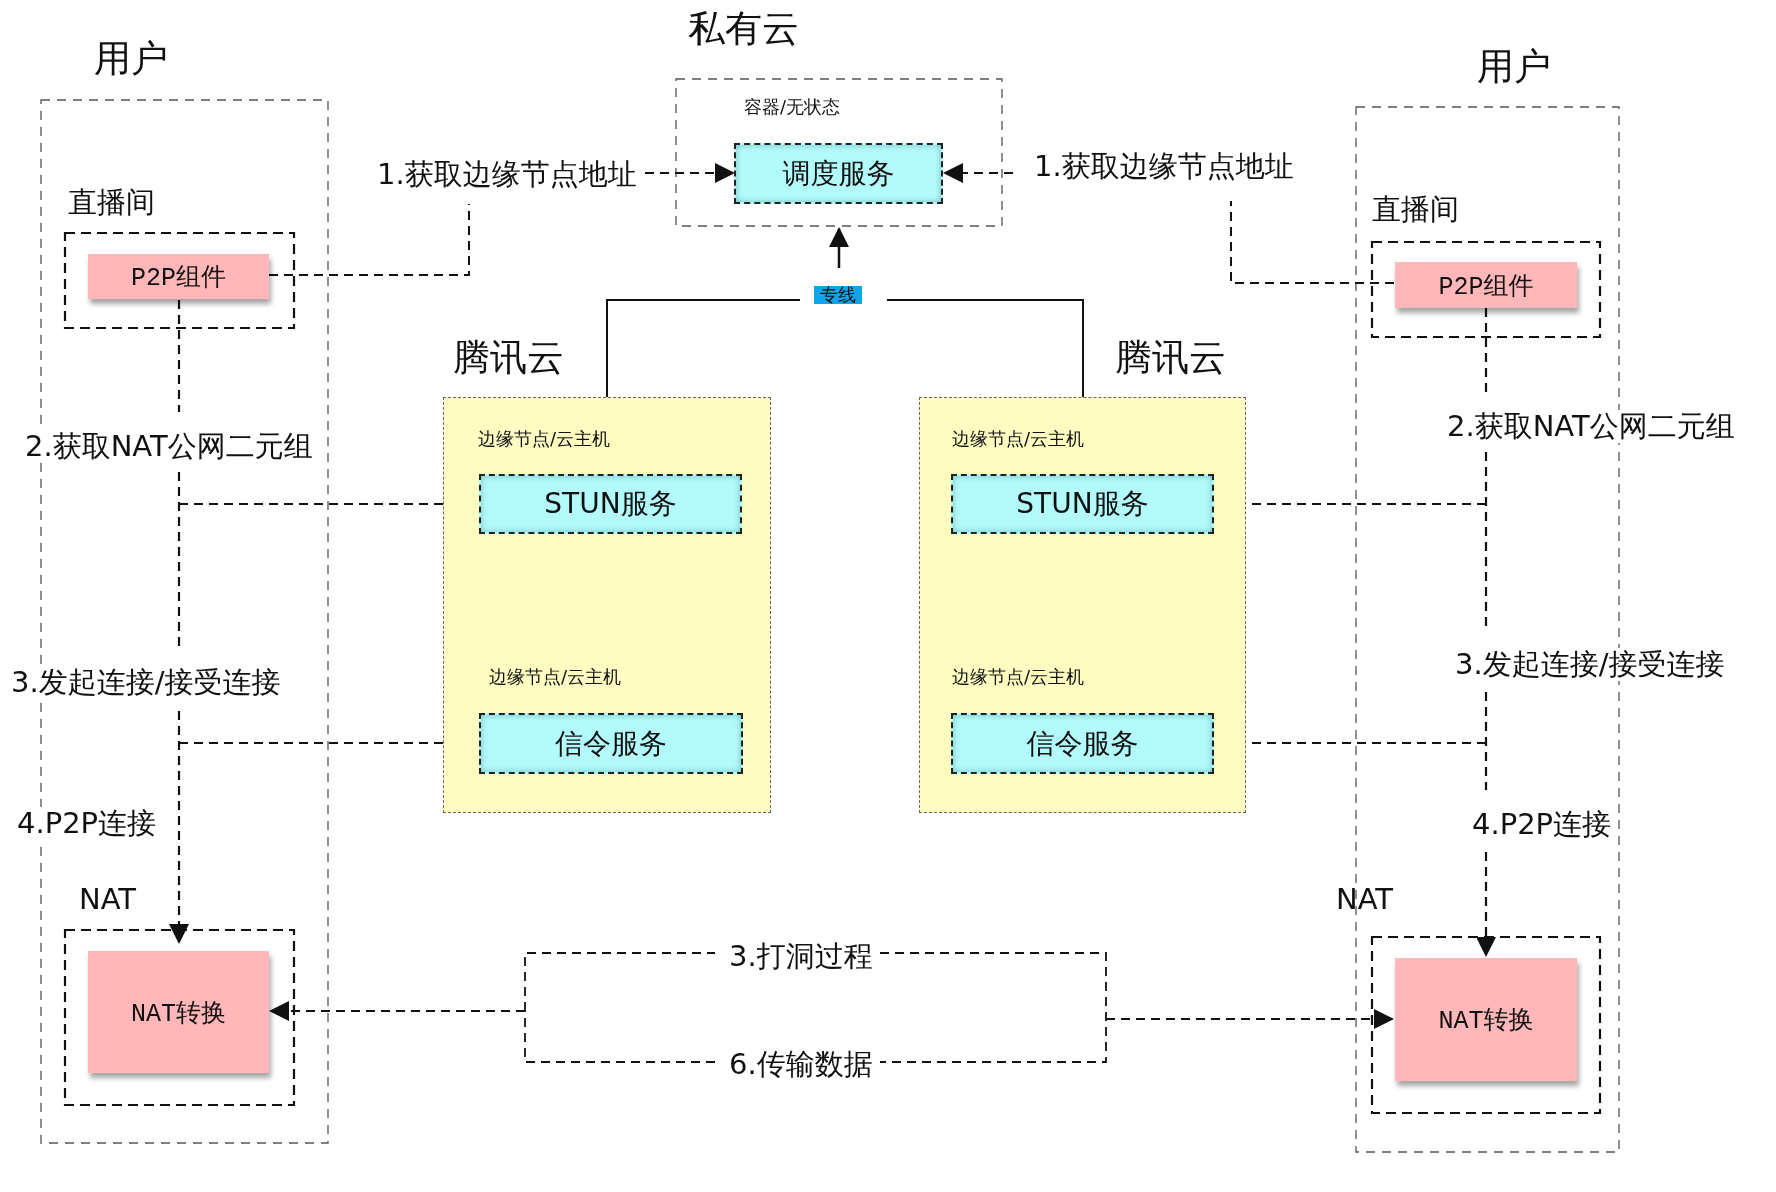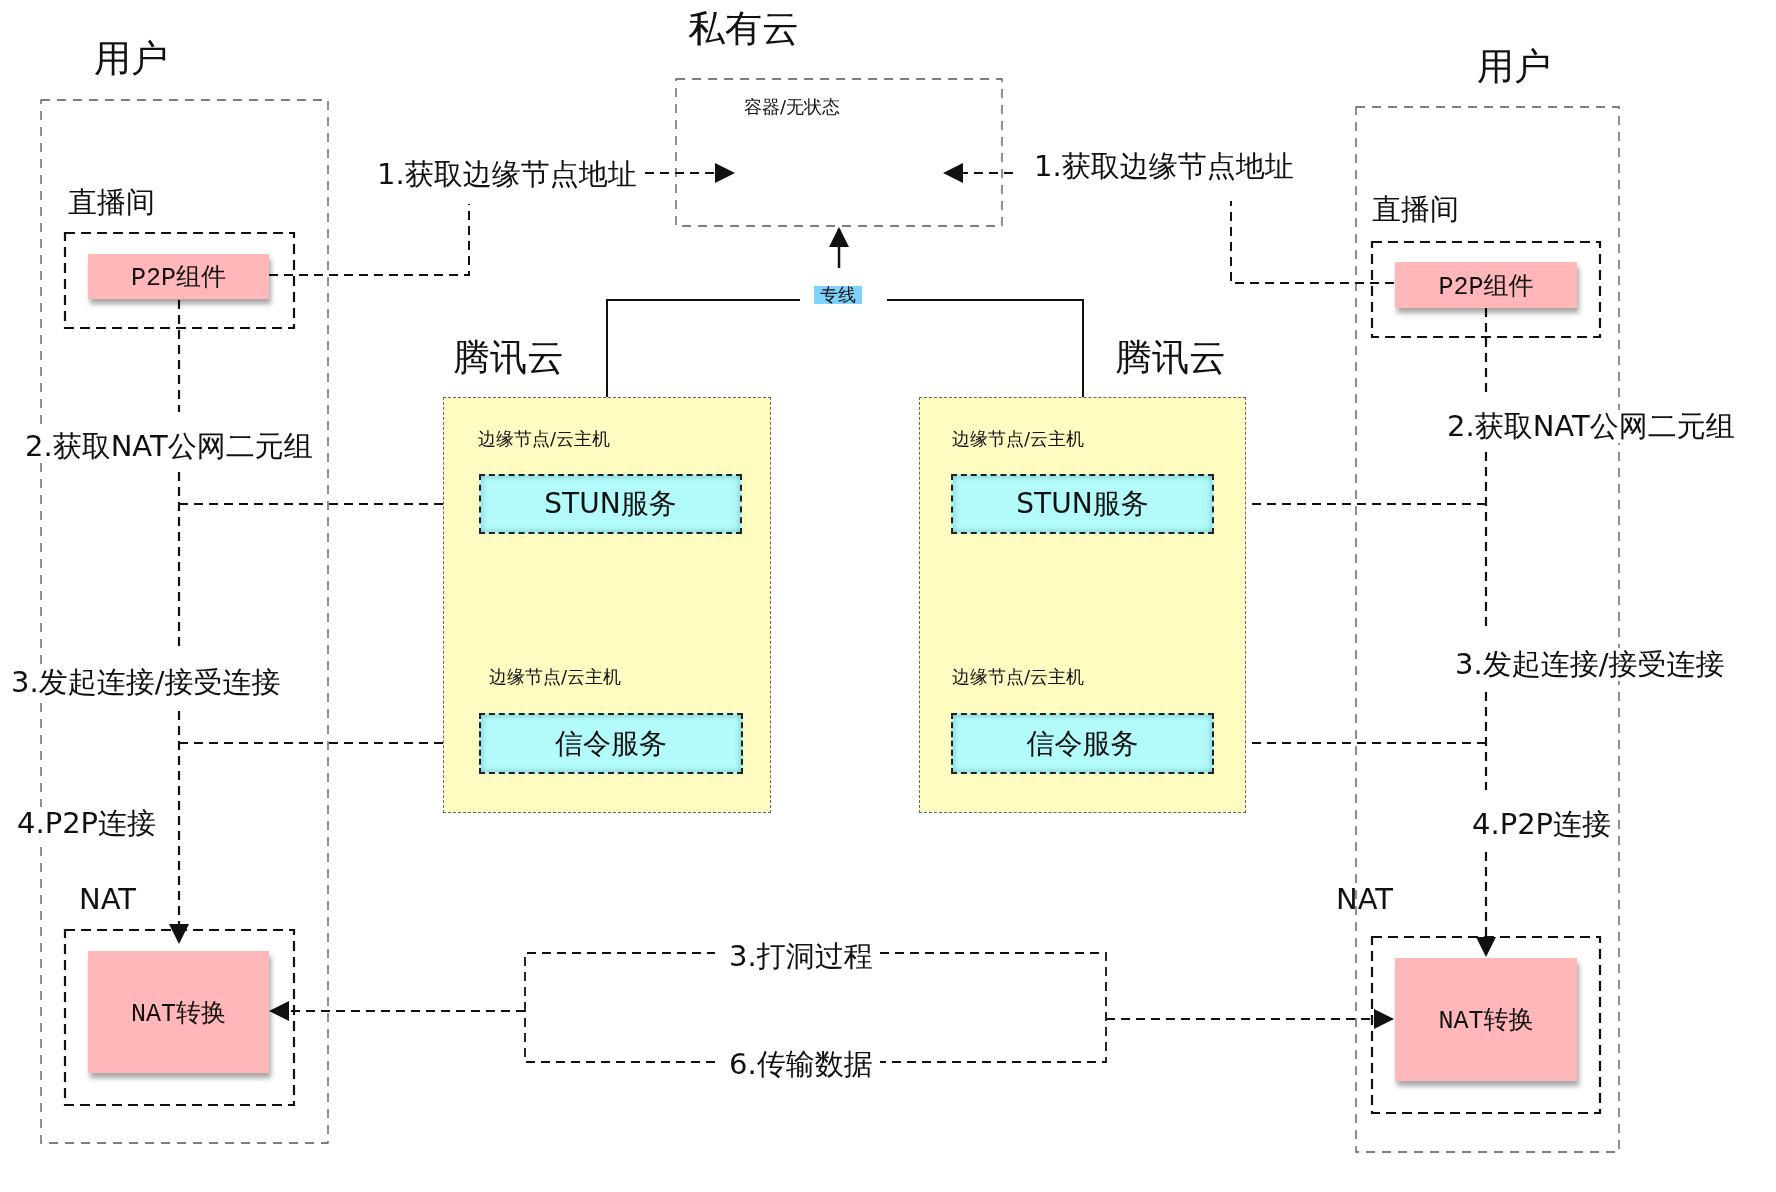--- a/index.html
+++ b/index.html
@@ -72,21 +72,24 @@
     <line x1="1106" y1="1019" x2="1392" y2="1019" stroke="#111" stroke-width="2" stroke-dasharray="9,6" marker-end="url(#arrBig)"></line>
   </svg>
 
   <div class="txt title" style="left:94px; top:40px;">用户</div>
   <div class="txt title" style="left:1477px; top:48px;">用户</div>
   <div class="txt title" style="left:688px; top:10px;font-family:Liberation Serif, serif;">私有云</div>
   <div class="txt title" style="left:453px; top:339px;">腾讯云</div>
   <div class="txt title" style="left:1115px; top:339px;">腾讯云</div>
 
   <div class="txt label" style="left:744px; top:98px;">容器/无状态</div>
-  <div class="txt label" style="left:814px; top:286px; background:#7dd3fc; padding:0 6px;">专线</div>
+  <div class="box cyan" style="left:734px; top:143px; width:209px; height:61px;">
+    <span>调度服务</span>
+  </div>
+  <div class="txt label" style="left:814px; top:286px; background:#0ea5e9; padding:0 6px;">专线</div>
 
   <div class="txt small" style="left:68px; top:188px;">直播间</div>
   <div class="box pink" style="left:88px; top:254px; width:181px; height:45px;">
     <span>P2P组件</span>
   </div>
 
   <div class="txt small" style="left:1372px; top:195px;">直播间</div>
   <div class="box pink" style="left:1395px; top:262px; width:182px; height:46px;">
     <span>P2P组件</span>
   </div>

